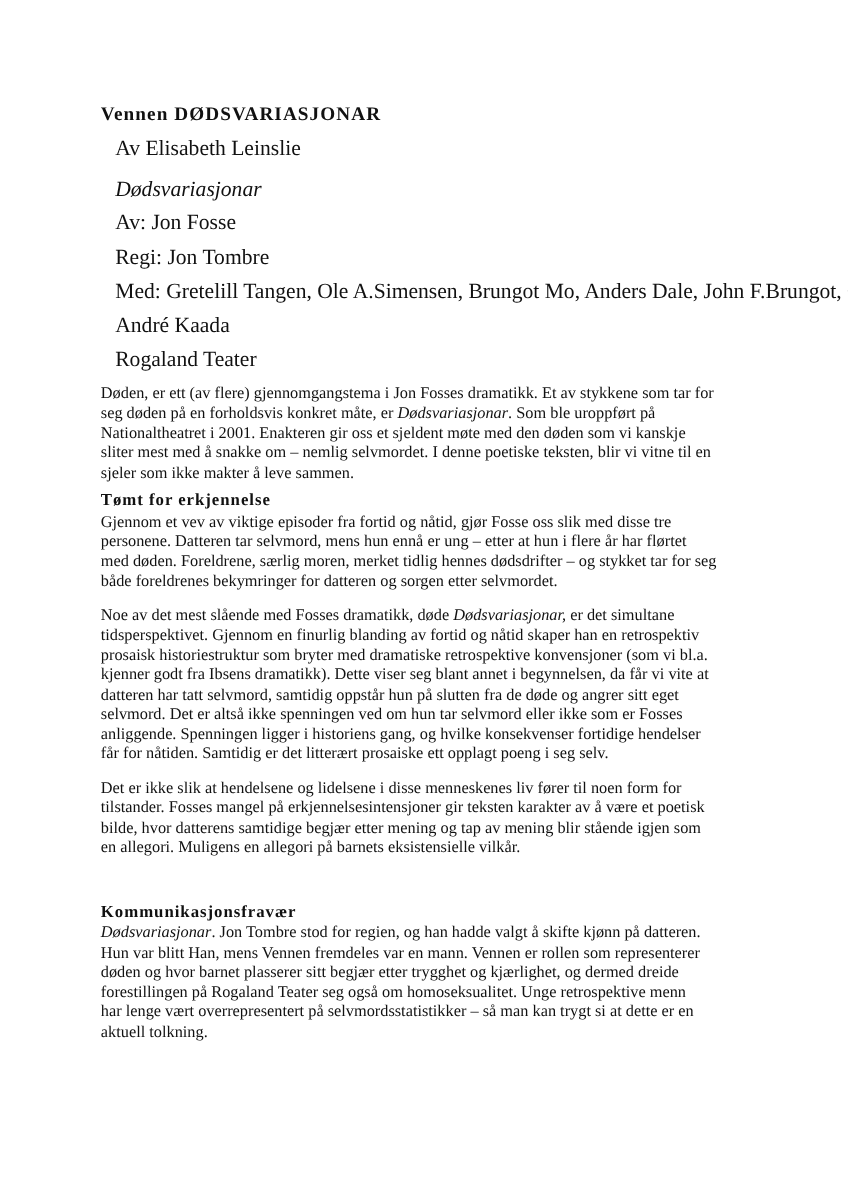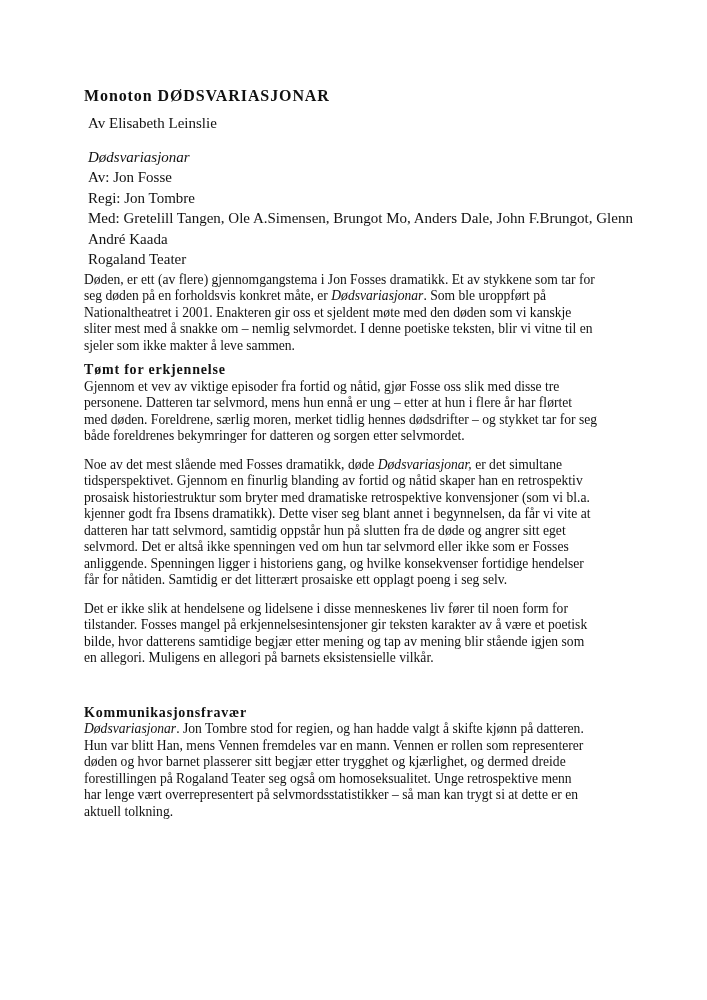--- a/index.html
+++ b/index.html
@@ -1,31 +1,31 @@
 <!DOCTYPE html>
 <html><head>
 <meta charset="utf-8">
 <style>
   html, body { margin:0; padding:0; background:#ffffff; }
   body { width:707px; height:1000px; position:relative; overflow:hidden;
          font-family:"Liberation Serif", serif; color:#111; }
   .page { position:absolute; left:84px; top:86px; width:560px; }
   .title { font-weight:bold; font-size:16px; letter-spacing:0.9px; margin:0; line-height:20px; height:20px; }
-  .line { font-size:15px; line-height:16.5px; margin:4px; white-space:nowrap; }
+  .line { font-size:18px; line-height:16.5px; margin:12px; white-space:nowrap; }
   .byline { margin-top:8px; }
   .meta { margin-top:16px; }
   .para { font-size:13.6px; line-height:16.5px; margin:0; white-space:nowrap; }
   .h2 { font-weight:bold; font-size:14px; letter-spacing:0.8px; line-height:16.5px; margin:0; }
   em { font-style:italic; }
 </style>
 </head>
 <body>
 
 <div class="page">
-  <h1 class="title">Monoton DØDSVARIASJONAR</h1>
+  <h1 class="title">Vennen DØDSVARIASJONAR</h1>
   <p class="line byline" style="margin-top:9px">Av Elisabeth Leinslie</p>
 
   <div class="meta" style="margin-top:17px">
     <p class="line"><em>Dødsvariasjonar</em></p>
     <p class="line">Av: Jon Fosse</p>
     <p class="line">Regi: Jon Tombre</p>
     <p class="line">Med: Gretelill Tangen, Ole A.Simensen, Brungot Mo, Anders Dale, John F.Brungot, Glenn</p>
     <p class="line">André Kaada</p>
     <p class="line">Rogaland Teater</p>
   </div>

